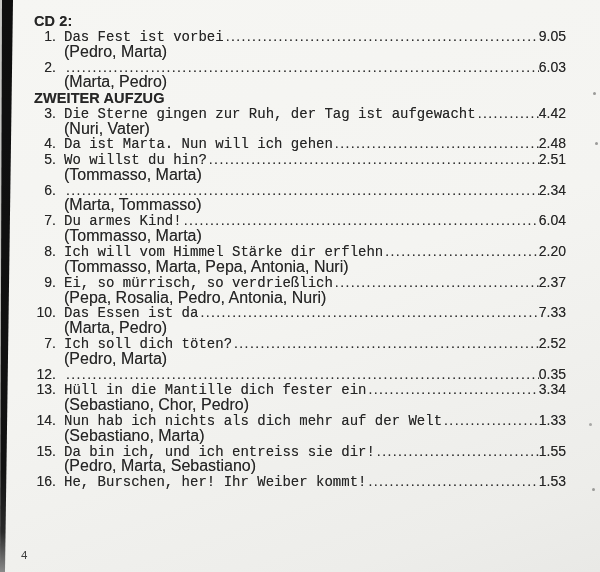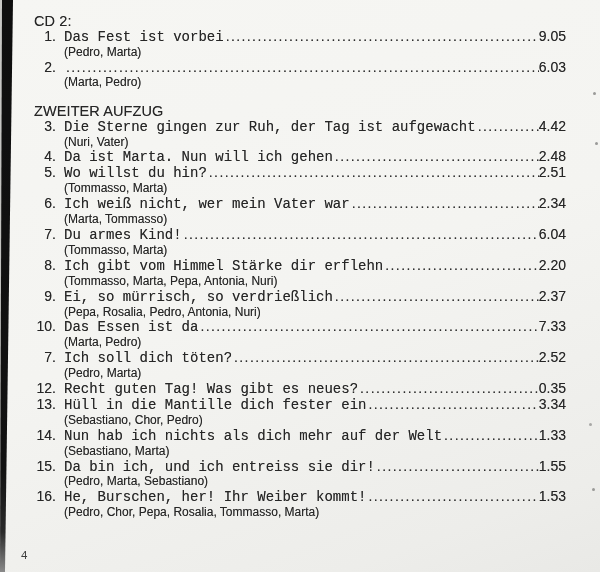--- a/index.html
+++ b/index.html
@@ -24,26 +24,26 @@
     background: linear-gradient(to bottom, #c9c9c6, #b5b5b2);
   }
 
   .content {
     position: absolute; left: 0; top: 0; width: 600px;
     padding: 13px 34px 0 34px;
     text-shadow: 0 0 0.5px rgba(20,20,20,0.45);
   }
 
   .heading {
-    font-weight: normal;
+    font-weight: bold;
     font-size: 14.5px;
     line-height: 16px;
     letter-spacing: 0.1px;
   }
-  .section-heading { margin-top: 13px; }
+  .section-heading { }
 
   .track-line {
     display: flex;
     align-items: baseline;
     font-size: 14px;
     line-height: 14.9px;
     white-space: nowrap;
   }
   .num   { flex: none; width: 22px; text-align: right; margin-right: 8px; }
   .title { flex: none; font-family: Liberation Mono, monospace; }
@@ -51,21 +51,21 @@
     flex: 1 1 auto;
     overflow: hidden;
     white-space: nowrap;
     letter-spacing: 1.4px;
     padding-left: 2px;
     color: #2d2d2d;
   }
   .dur { flex: none; }
   .cast-line {
     padding-left: 30px;
-    font-size: 12px;
+    font-size: 16px;
     line-height: 14.9px;
     white-space: nowrap;
   }
 
   .page-number {
     position: absolute;
     left: 21px; top: 549px;
     font-size: 11.5px;
     color: #3e3e3e;
   }
@@ -135,41 +135,40 @@
       <span class="title">Wo willst du hin?</span>
       <span class="leader">........................................................................................................................................................................................................</span>
       <span class="dur">2.51</span>
     </div>
     <div class="cast-line">(Tommasso, Marta)</div>
   </div>
 
   <div class="track">
     <div class="track-line">
       <span class="num">6.</span>
-      <span class="title">Ich weiß nicht, wer mein Vater war</span>
       <span class="leader">........................................................................................................................................................................................................</span>
       <span class="dur">2.34</span>
     </div>
     <div class="cast-line">(Marta, Tommasso)</div>
   </div>
 
   <div class="track">
     <div class="track-line">
       <span class="num">7.</span>
       <span class="title">Du armes Kind!</span>
       <span class="leader">........................................................................................................................................................................................................</span>
       <span class="dur">6.04</span>
     </div>
     <div class="cast-line">(Tommasso, Marta)</div>
   </div>
 
   <div class="track">
     <div class="track-line">
       <span class="num">8.</span>
-      <span class="title">Ich gibt vom Himmel Stärke dir erflehn</span>
+      <span class="title">Ich will vom Himmel Stärke dir erflehn</span>
       <span class="leader">........................................................................................................................................................................................................</span>
       <span class="dur">2.20</span>
     </div>
     <div class="cast-line">(Tommasso, Marta, Pepa, Antonia, Nuri)</div>
   </div>
 
   <div class="track">
     <div class="track-line">
       <span class="num">9.</span>
       <span class="title">Ei, so mürrisch, so verdrießlich</span>
@@ -195,21 +194,20 @@
       <span class="title">Ich soll dich töten?</span>
       <span class="leader">........................................................................................................................................................................................................</span>
       <span class="dur">2.52</span>
     </div>
     <div class="cast-line">(Pedro, Marta)</div>
   </div>
 
   <div class="track">
     <div class="track-line">
       <span class="num">12.</span>
-      <span class="title">Recht guten Tag! Was gibt es neues?</span>
       <span class="leader">........................................................................................................................................................................................................</span>
       <span class="dur">0.35</span>
     </div>
   </div>
 
   <div class="track">
     <div class="track-line">
       <span class="num">13.</span>
       <span class="title">Hüll in die Mantille dich fester ein</span>
       <span class="leader">........................................................................................................................................................................................................</span>
@@ -238,21 +236,20 @@
     <div class="cast-line">(Pedro, Marta, Sebastiano)</div>
   </div>
 
   <div class="track">
     <div class="track-line">
       <span class="num">16.</span>
       <span class="title">He, Burschen, her! Ihr Weiber kommt!</span>
       <span class="leader">........................................................................................................................................................................................................</span>
       <span class="dur">1.53</span>
     </div>
-    <div class="cast-line">(Pedro, Chor, Pepa, Rosalia, Tommasso, Marta)</div>
   </div>
 </div>
 </div>
 
 <div class="page-number">4</div>
 
 <div class="speck speck-1"></div>
 <div class="speck speck-2"></div>
 <div class="speck speck-3"></div>
 <div class="speck speck-4"></div>

